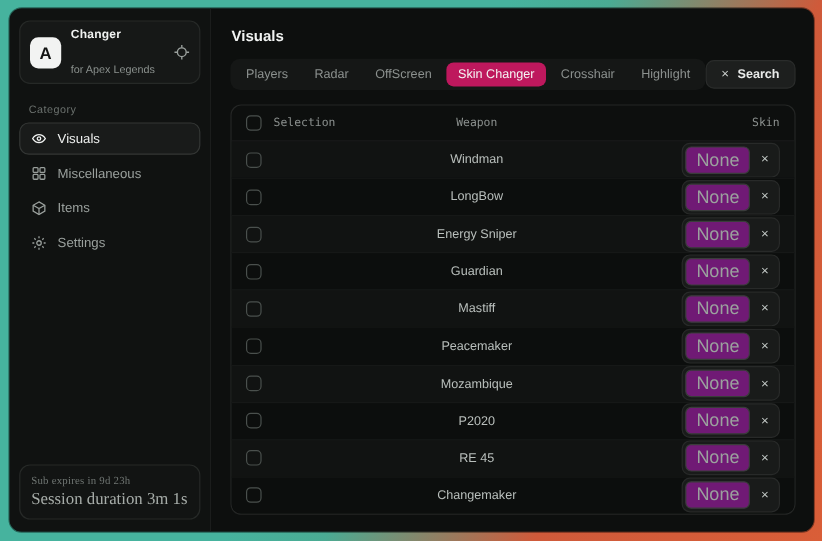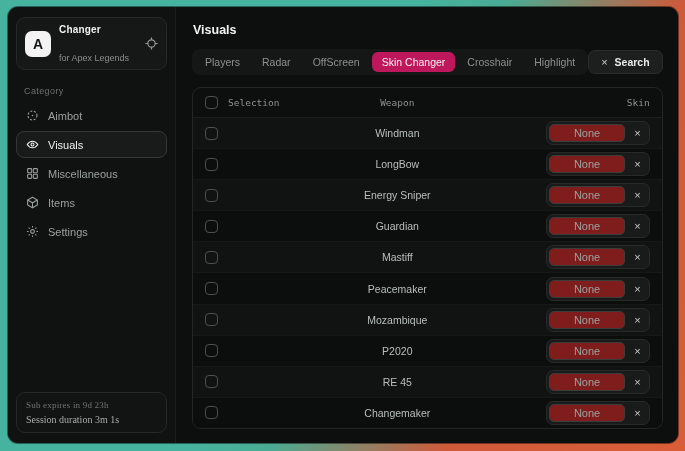--- a/index.html
+++ b/index.html
@@ -54,21 +54,21 @@
   }
   .side-item .icon { display:flex; align-items:center; color:inherit; }
   .sidebar-spacer { flex:1; }
   .sub-card {
     border:1px solid #262927; border-radius:9px;
     background:#121413;
     padding:7px 9px;
     font-family:Liberation Serif, serif;
   }
   .sub-line1 { font-size:9px; color:#6f7572; letter-spacing:.2px; }
-  .sub-line2 { font-size:10px; color:#a7ada9; margin-top:4px; }
+  .sub-line2 { font-size:14px; color:#a7ada9; margin-top:4px; }
   
   .main { flex:1; padding:12px 16px 14px 16px; background:#0d0f0e; display:flex; flex-direction:column; }
   .main-title { font-size:12.5px; font-weight:bold; color:#f1f3f2; margin:4px 0 12px 1px; }
   .controls-row { display:flex; align-items:center; justify-content:space-between; margin-bottom:12px; }
   .tabs {
     display:flex; align-items:center; gap:2px;
     background:#151716; border-radius:8px; padding:3px;
   }
   .tab {
     font-size:10.5px; color:#8c918f;
@@ -112,22 +112,22 @@
   .trow:nth-child(odd) { background:#111312; }
   .trow:nth-child(even){ background:#0c0e0d; }
   .trow + .trow { border-top:1px solid #161817; }
   .skin-pill {
     display:flex; align-items:center; gap:9px;
     background:#191b1a; border:1px solid #282a29; border-radius:7px;
     padding:2px 8px 2px 2px;
   }
   .skin-val {
     border:1px solid #3a3d3b; border-radius:5px;
-    background:#7f1d1d; padding:2px 24px;
-    font-size:11px; color:#9ba19e;
+    background:#701a75; padding:2px 8px;
+    font-size:15px; color:#9ba19e;
   }
   .pill-x { font-size:11px; color:#c6ccc9; }
   svg { display:block; }
 </style>
 </head>
 <body>
 
 <div class="window">
 
   <div class="sidebar">
@@ -140,29 +140,20 @@
       <div class="target-btn">
         <svg width="13" height="13" viewBox="0 0 16 16" fill="none" stroke="currentColor" stroke-width="1.4">
           <circle cx="8" cy="8" r="4.5"></circle>
             <path d="M8 0.5v3M8 12.5v3M0.5 8h3M12.5 8h3"></path>
         </svg>
       </div>
     </div>
 
     <div class="cat-label">Category</div>
     <div id="side-items">
-  <div class="side-item">
-    <span class="icon">
-            <svg width="13" height="13" viewBox="0 0 16 16" fill="none" stroke="currentColor" stroke-width="1.3" stroke-dasharray="2.5 2">
-              <circle cx="8" cy="8" r="5.5"></circle>
-              <circle cx="8" cy="8" r="1" fill="currentColor" stroke="none"></circle>
-            </svg>
-          </span>
-    <span class="side-label">Aimbot</span>
-  </div>
 
   <div class="side-item active">
     <span class="icon">
             <svg width="13" height="13" viewBox="0 0 16 16" fill="none" stroke="currentColor" stroke-width="1.3">
               <path d="M1.5 8s2.5-4 6.5-4 6.5 4 6.5 4-2.5 4-6.5 4-6.5-4-6.5-4z"></path>
               <circle cx="8" cy="8" r="1.8"></circle>
             </svg>
           </span>
     <span class="side-label">Visuals</span>
   </div>

